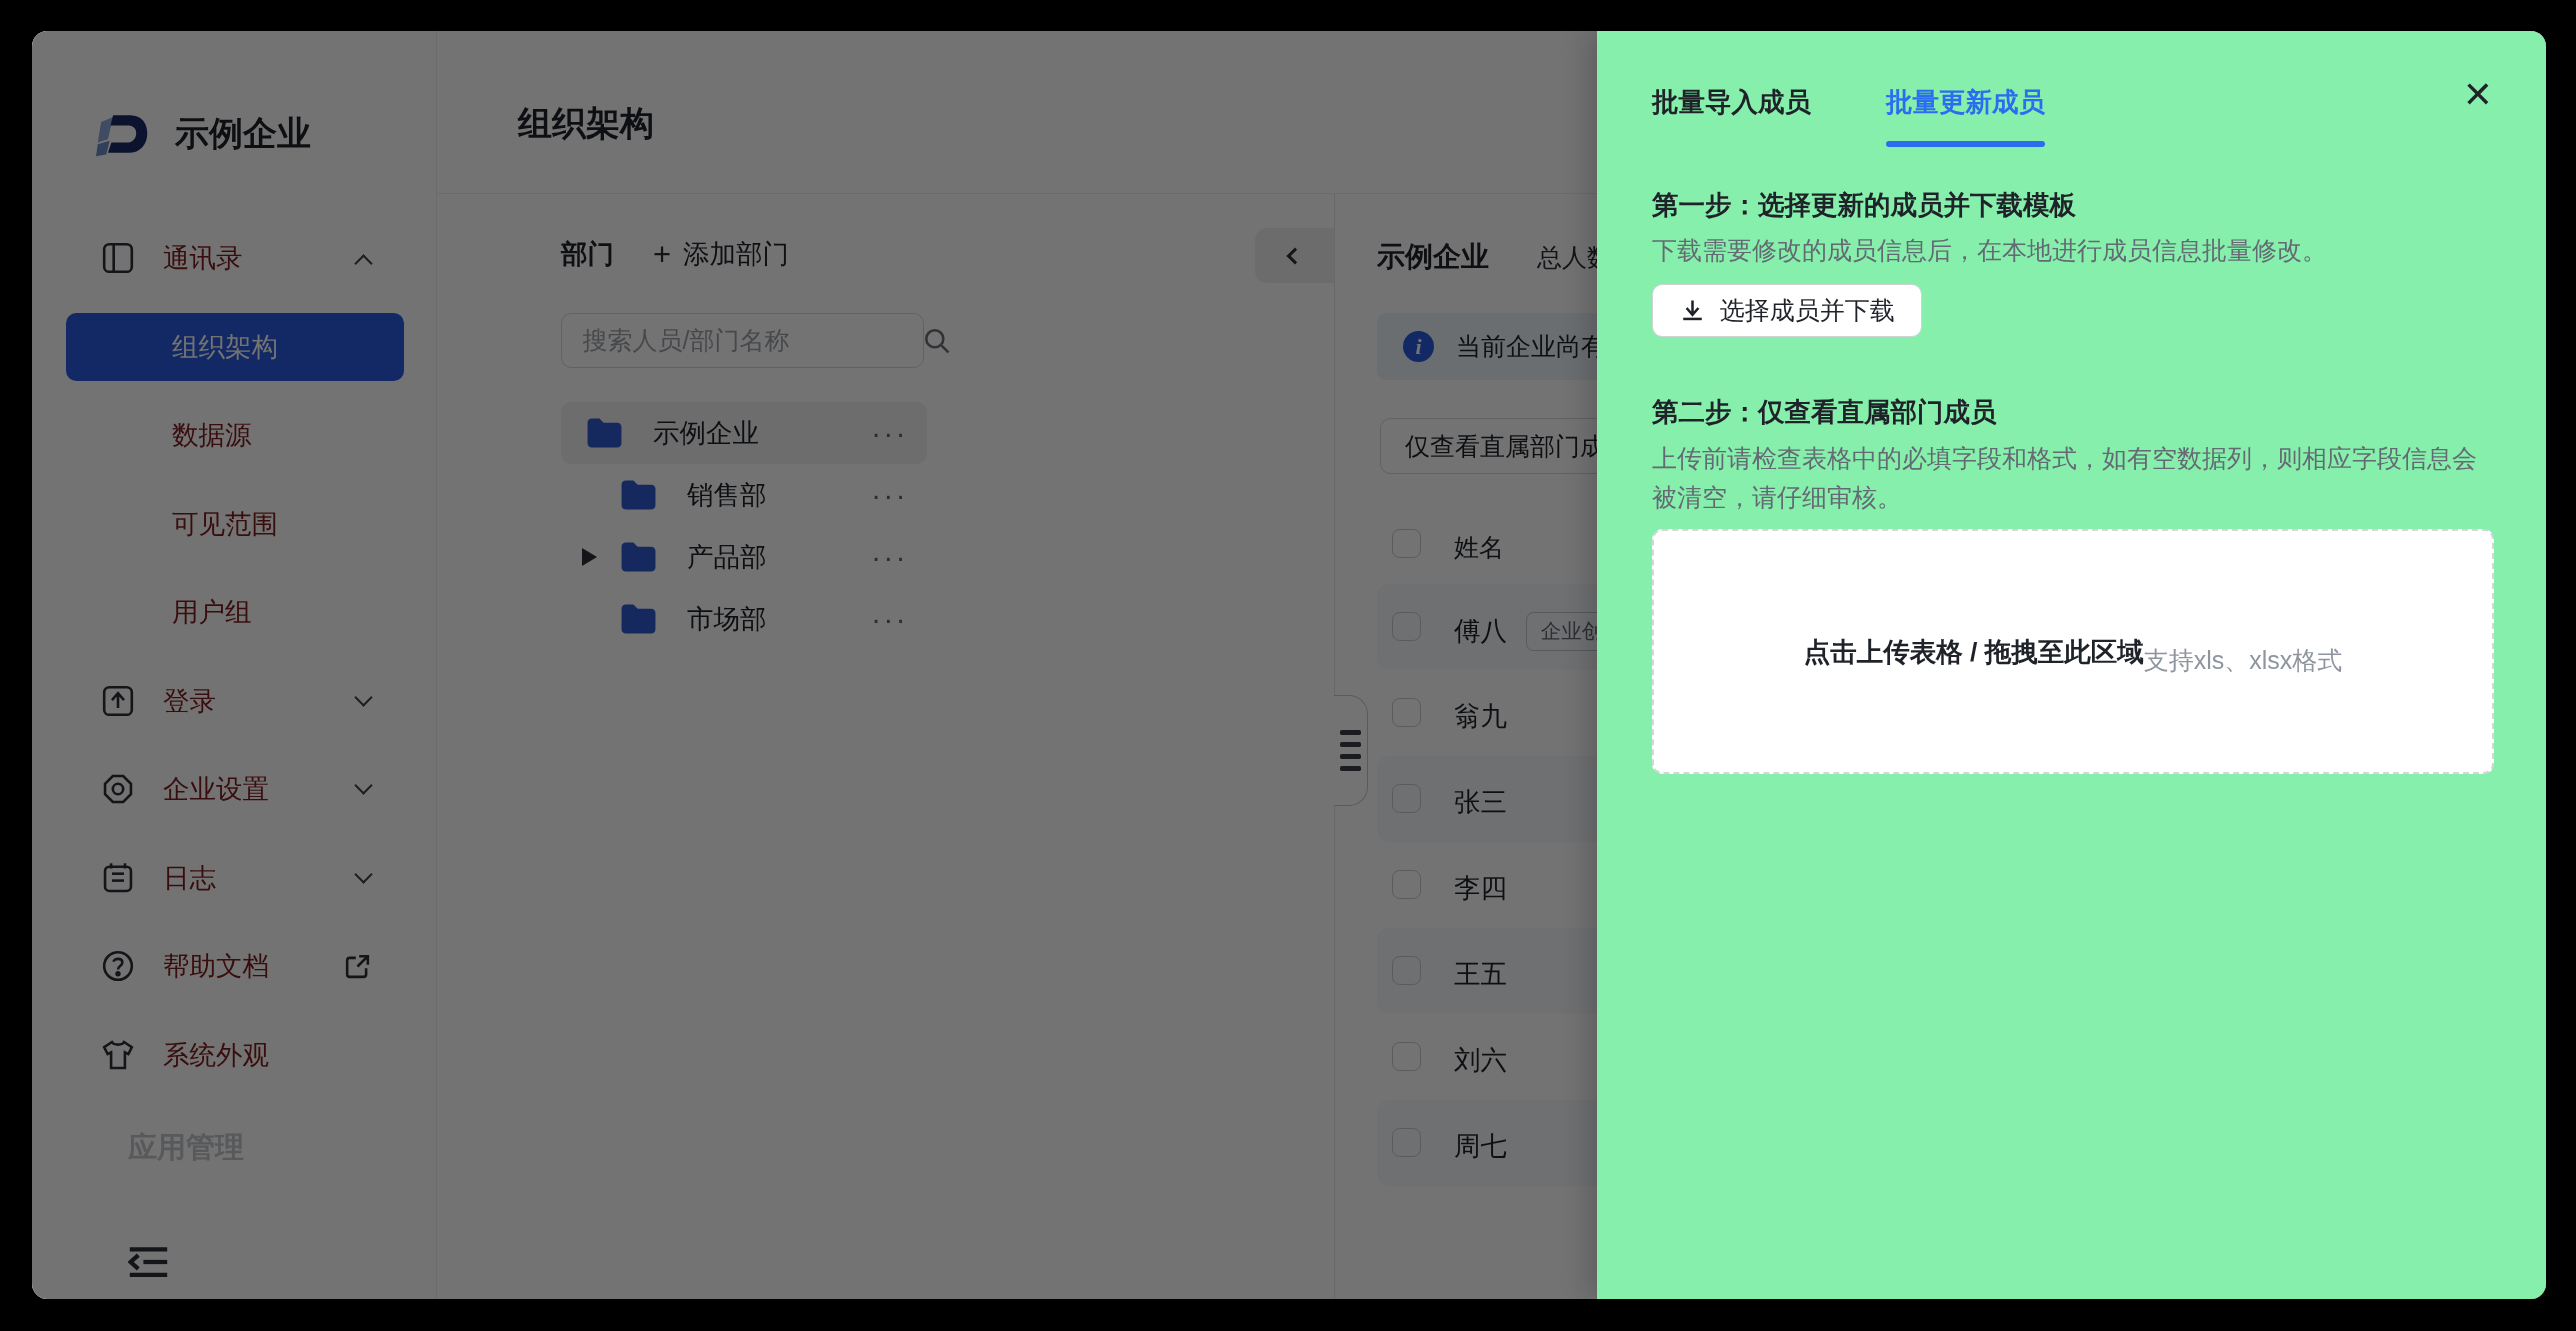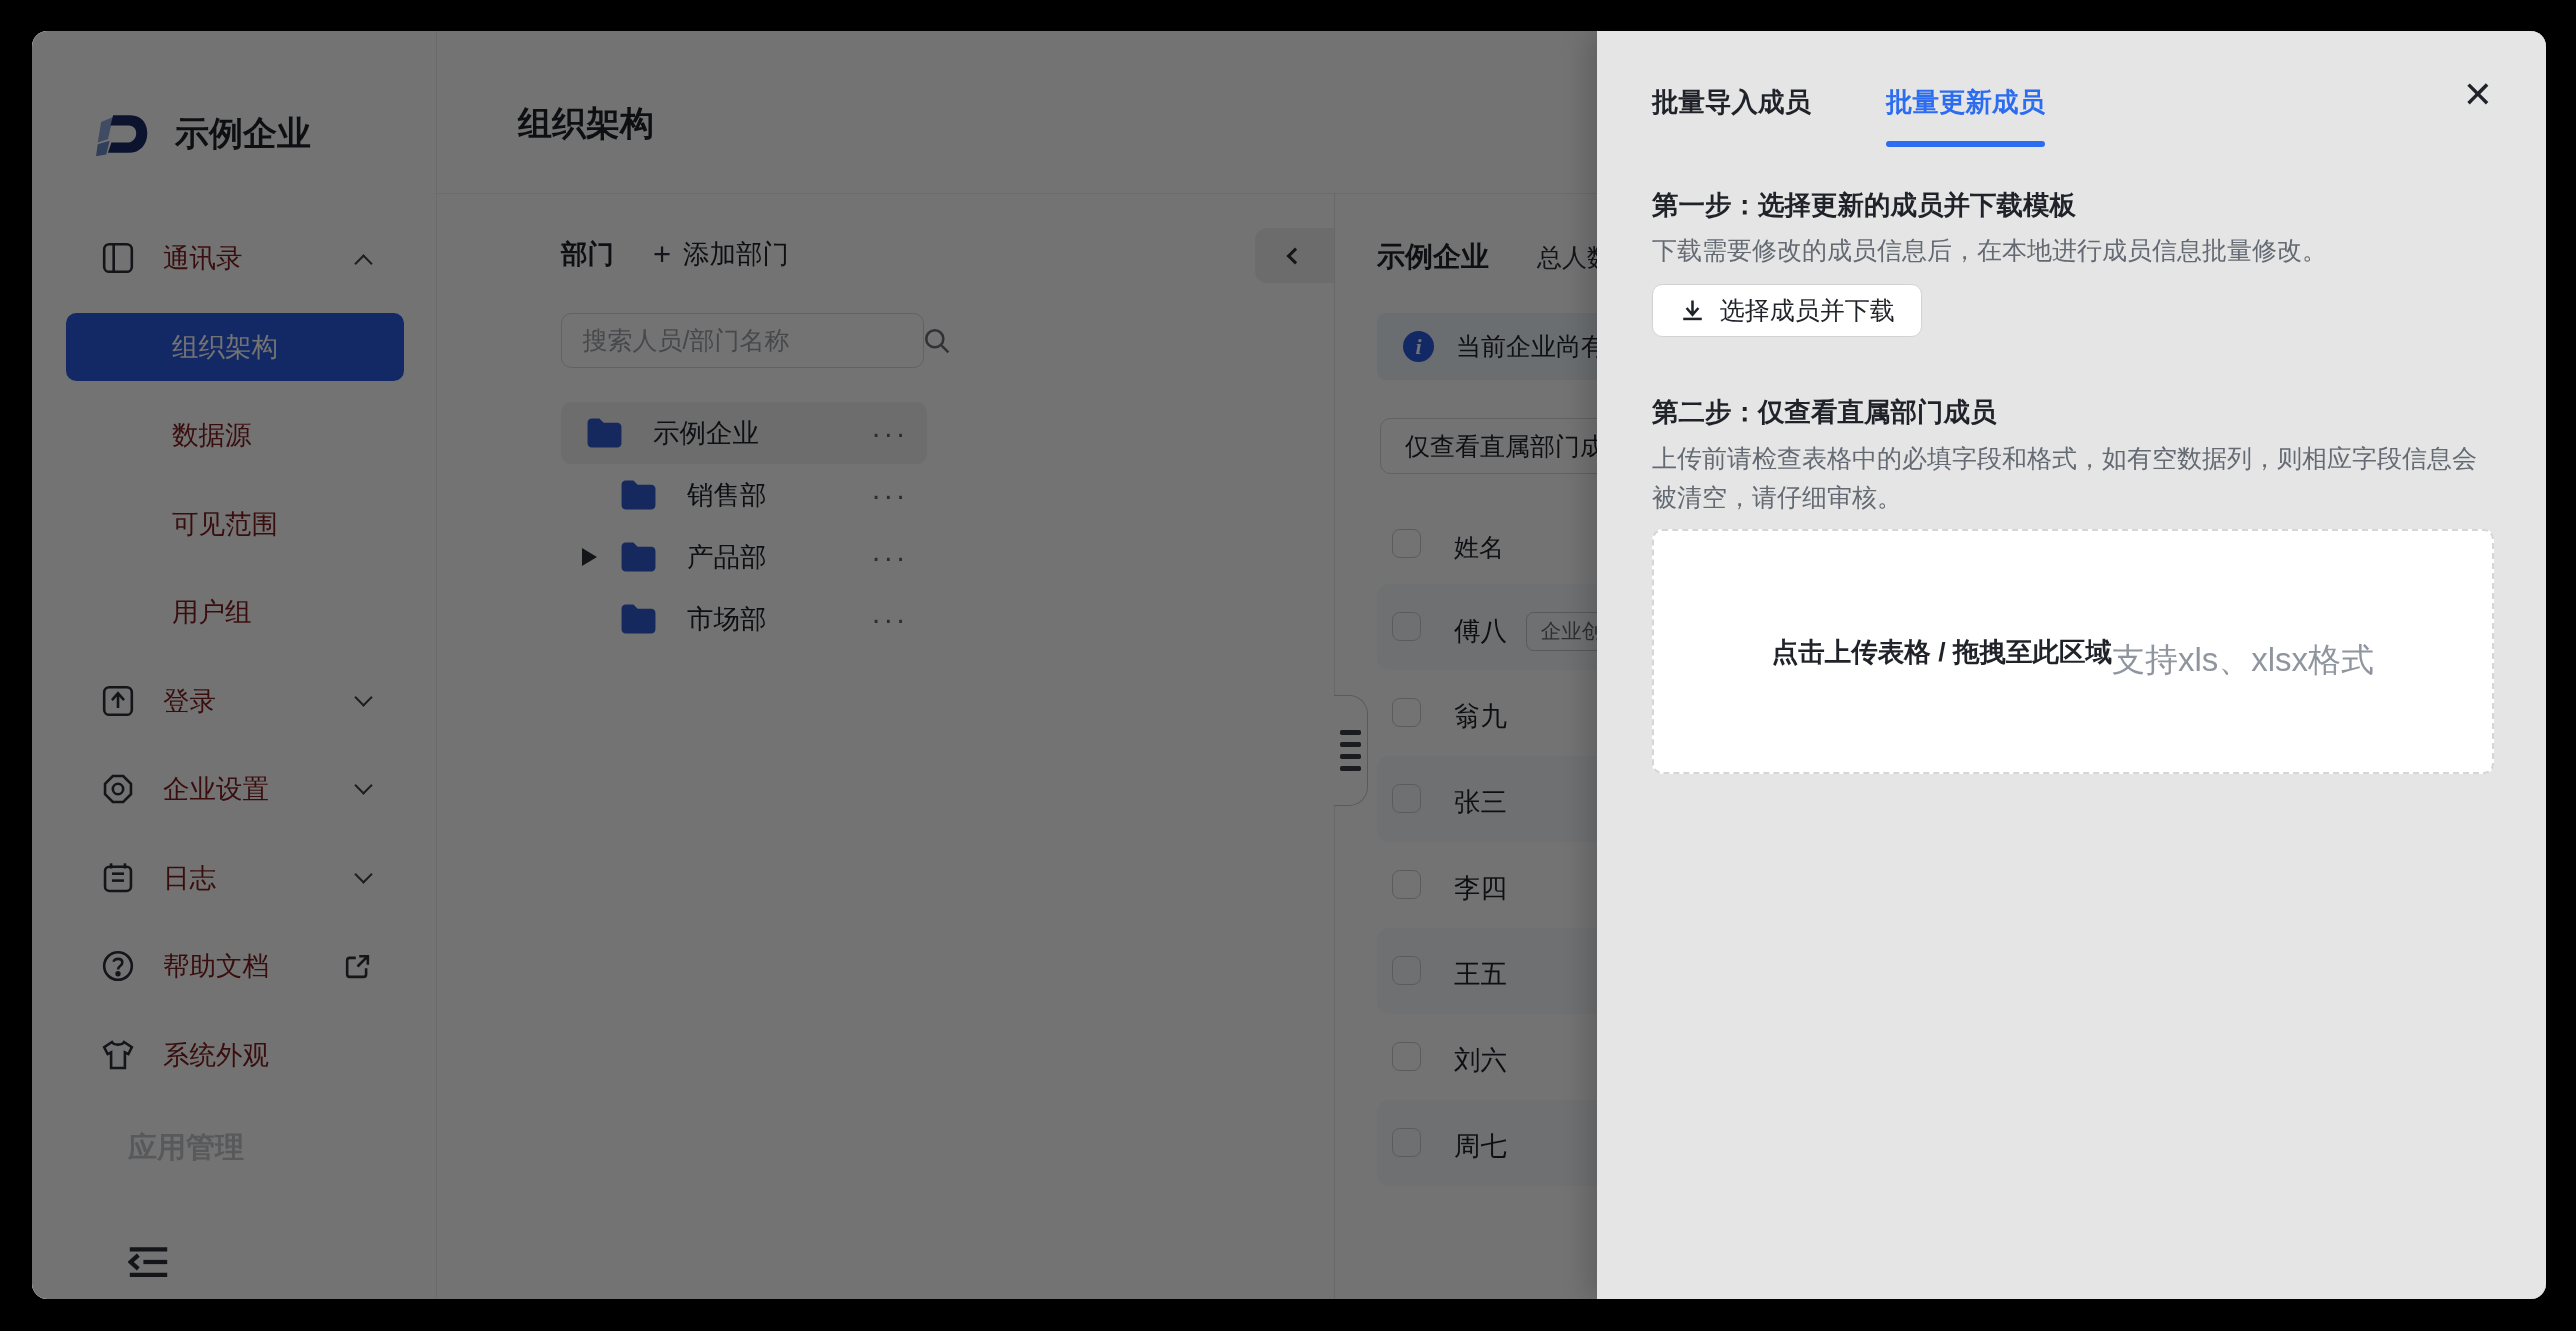--- a/index.html
+++ b/index.html
@@ -86,38 +86,38 @@
   .cell-phone { position:absolute; left:608px; top:28px; font-size:26.5px; color:#1f2329; }
 
   
   .drag-handle { position:absolute; left:897px; top:664px; width:34px; height:111px; border:1.7px solid #c6c8cb; border-left:none; border-radius:0 19px 19px 0; background:#fff; display:flex; flex-direction:column; justify-content:center; gap:7.7px; padding-left:6px; cursor:col-resize; }
   .drag-handle i { display:block; width:20.5px; height:4.3px; background:#3a3f45; border-radius:1.7px; }
 
   
   #dim { position:absolute; inset:0; background:rgba(0,0,0,0.55); z-index:40; }
 
   
-  #drawer { position:absolute; left:1565px; top:0; right:0; bottom:0; background:#e5e5e5; z-index:60; box-shadow:-8.6px 0 26px rgba(0,0,0,0.18); }
+  #drawer { position:absolute; left:1565px; top:0; right:0; bottom:0; background:#86efac; z-index:60; box-shadow:-8.6px 0 26px rgba(0,0,0,0.18); }
   .drawer-tabs { position:absolute; left:55px; top:53px; display:flex; gap:75px; }
   .drawer-tab { position:relative; font-size:26.5px; font-weight:600; color:#1f2329; padding-bottom:27px; cursor:pointer; }
   .drawer-tab.active { color:#2b6cf0; }
   .drawer-tab.active::after { content:""; position:absolute; left:0; right:0; bottom:0; height:6px; border-radius:3.4px; background:#2b6cf0; }
   .drawer-close { position:absolute; right:53px; top:46px; font-size:36px; color:#1f2329; cursor:pointer; line-height:1; }
   .step-title { position:absolute; left:55px; font-size:26.5px; font-weight:bold; color:#1f2329; }
   .step1-title { top:156px; }
   .step-desc { position:absolute; left:55px; font-size:25px; color:#646a73; line-height:39px; }
   .step1-desc { top:200px; width:847px; }
   .download-btn { position:absolute; left:55px; top:253px; height:53px; display:flex; align-items:center; gap:13.7px; padding:0 26px; background:#fff; border:1.7px solid #d0d3d6; border-radius:10.3px; cursor:pointer; }
   .download-btn span { font-size:25px; color:#1f2329; }
   .dl-icon { width:27px; height:27px; }
   .step2-title { top:363px; }
   .step2-desc { top:408px; width:847px; }
   .upload-box { position:absolute; left:55px; top:498px; width:842px; height:245px; border:2.6px dashed #d4d6d9; border-radius:10.3px; background:#fff; display:flex; flex-direction:row; align-items:center; justify-content:center; cursor:pointer; }
   .upload-main { font-size:26.5px; font-weight:600; color:#1f2329; }
-  .upload-sub { font-size:33px; color:#8f959e; margin-top:18px; }
+  .upload-sub { font-size:25px; color:#8f959e; margin-top:18px; }
 </style>
 </head>
 <body>
 
 <div id="stage">
   <div id="window">
 
     <div id="sidebar">
       <div class="logo-row">
         <svg class="logo-mark" viewBox="0 0 62 56">

